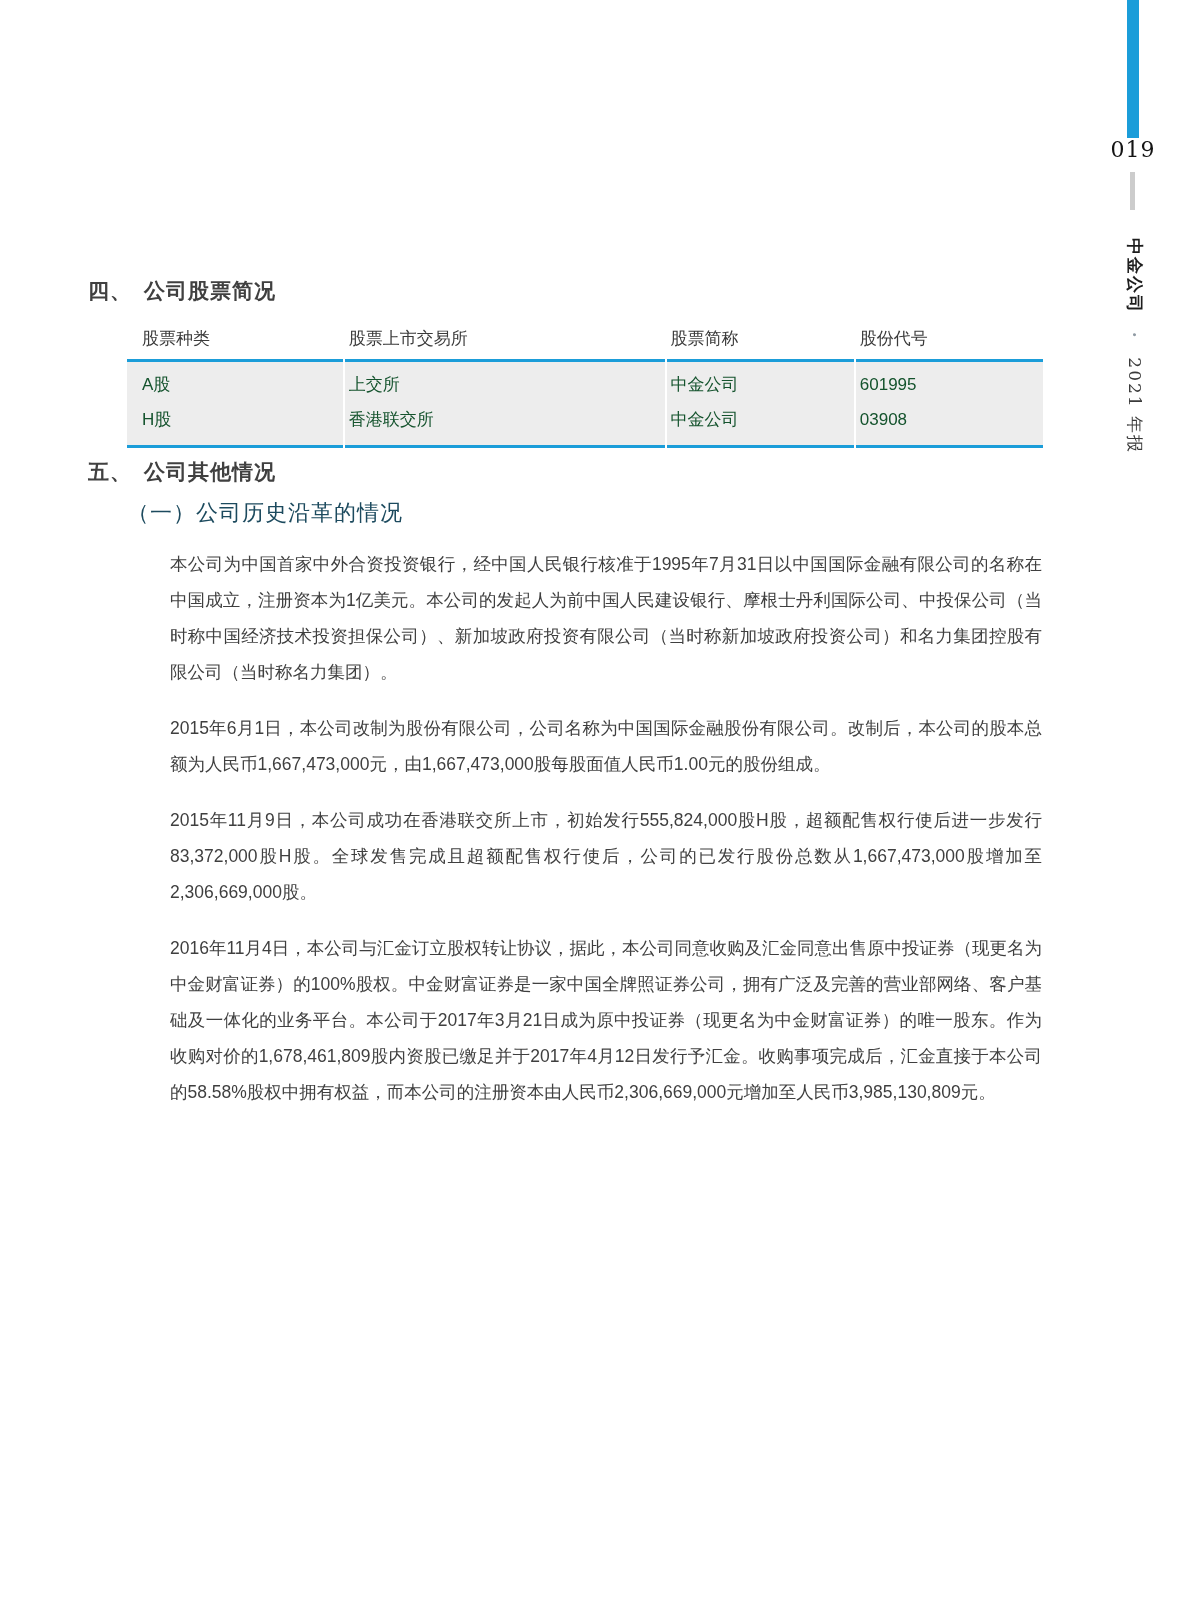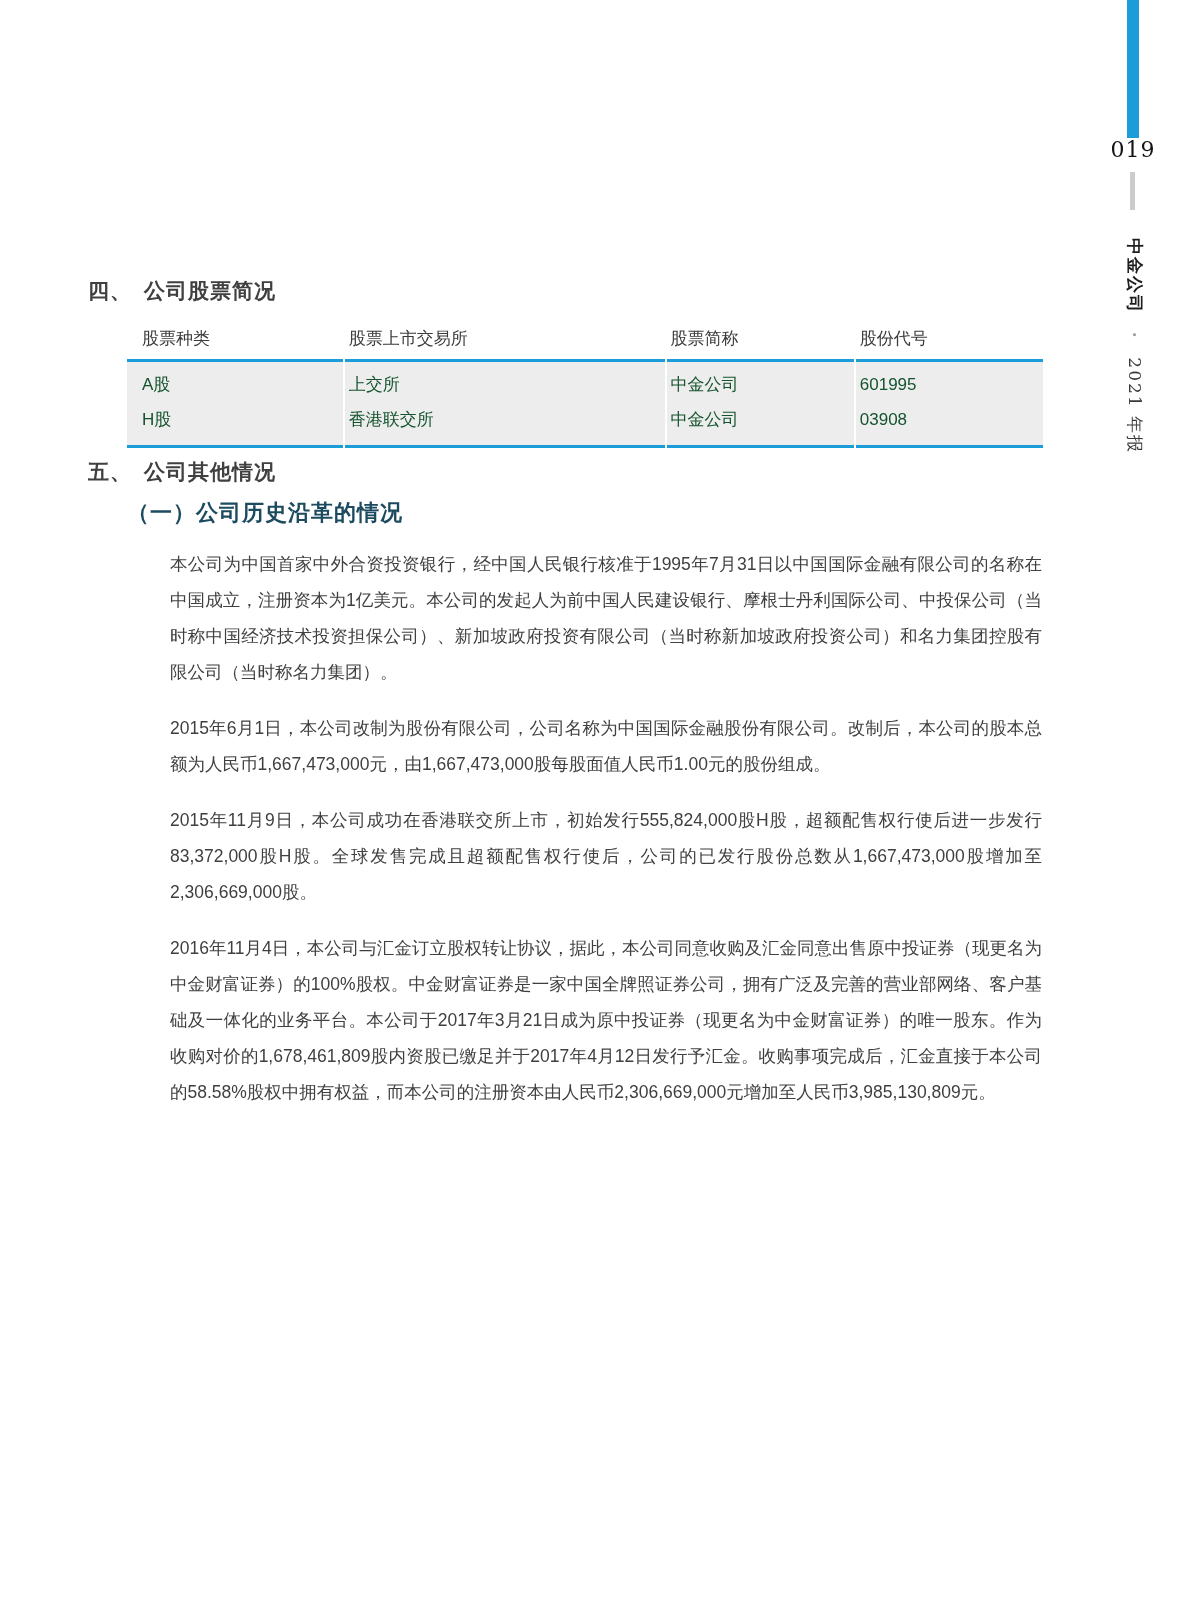--- a/index.html
+++ b/index.html
@@ -49,21 +49,21 @@
     box-sizing:border-box;
   }
   .h-blue{
     margin:0;
     font-size:21px;font-weight:bold;color:#404040;
     letter-spacing:1px;
   }
   .h-blue .num{margin-right:12px;}
   .h-sub{
     margin:12px 0 0 39px;
-    font-size:22px;font-weight:bold;color:#1c4a5e;
+    font-size:22px;font-weight:normal;color:#1c4a5e;
     letter-spacing:1px;
   }
   
   .stock-table{
     margin:16px 0 0 37px;
     width:920px;
     border-collapse:separate;border-spacing:2px 0;
     font-size:17px;
   }
   .stock-table th{

